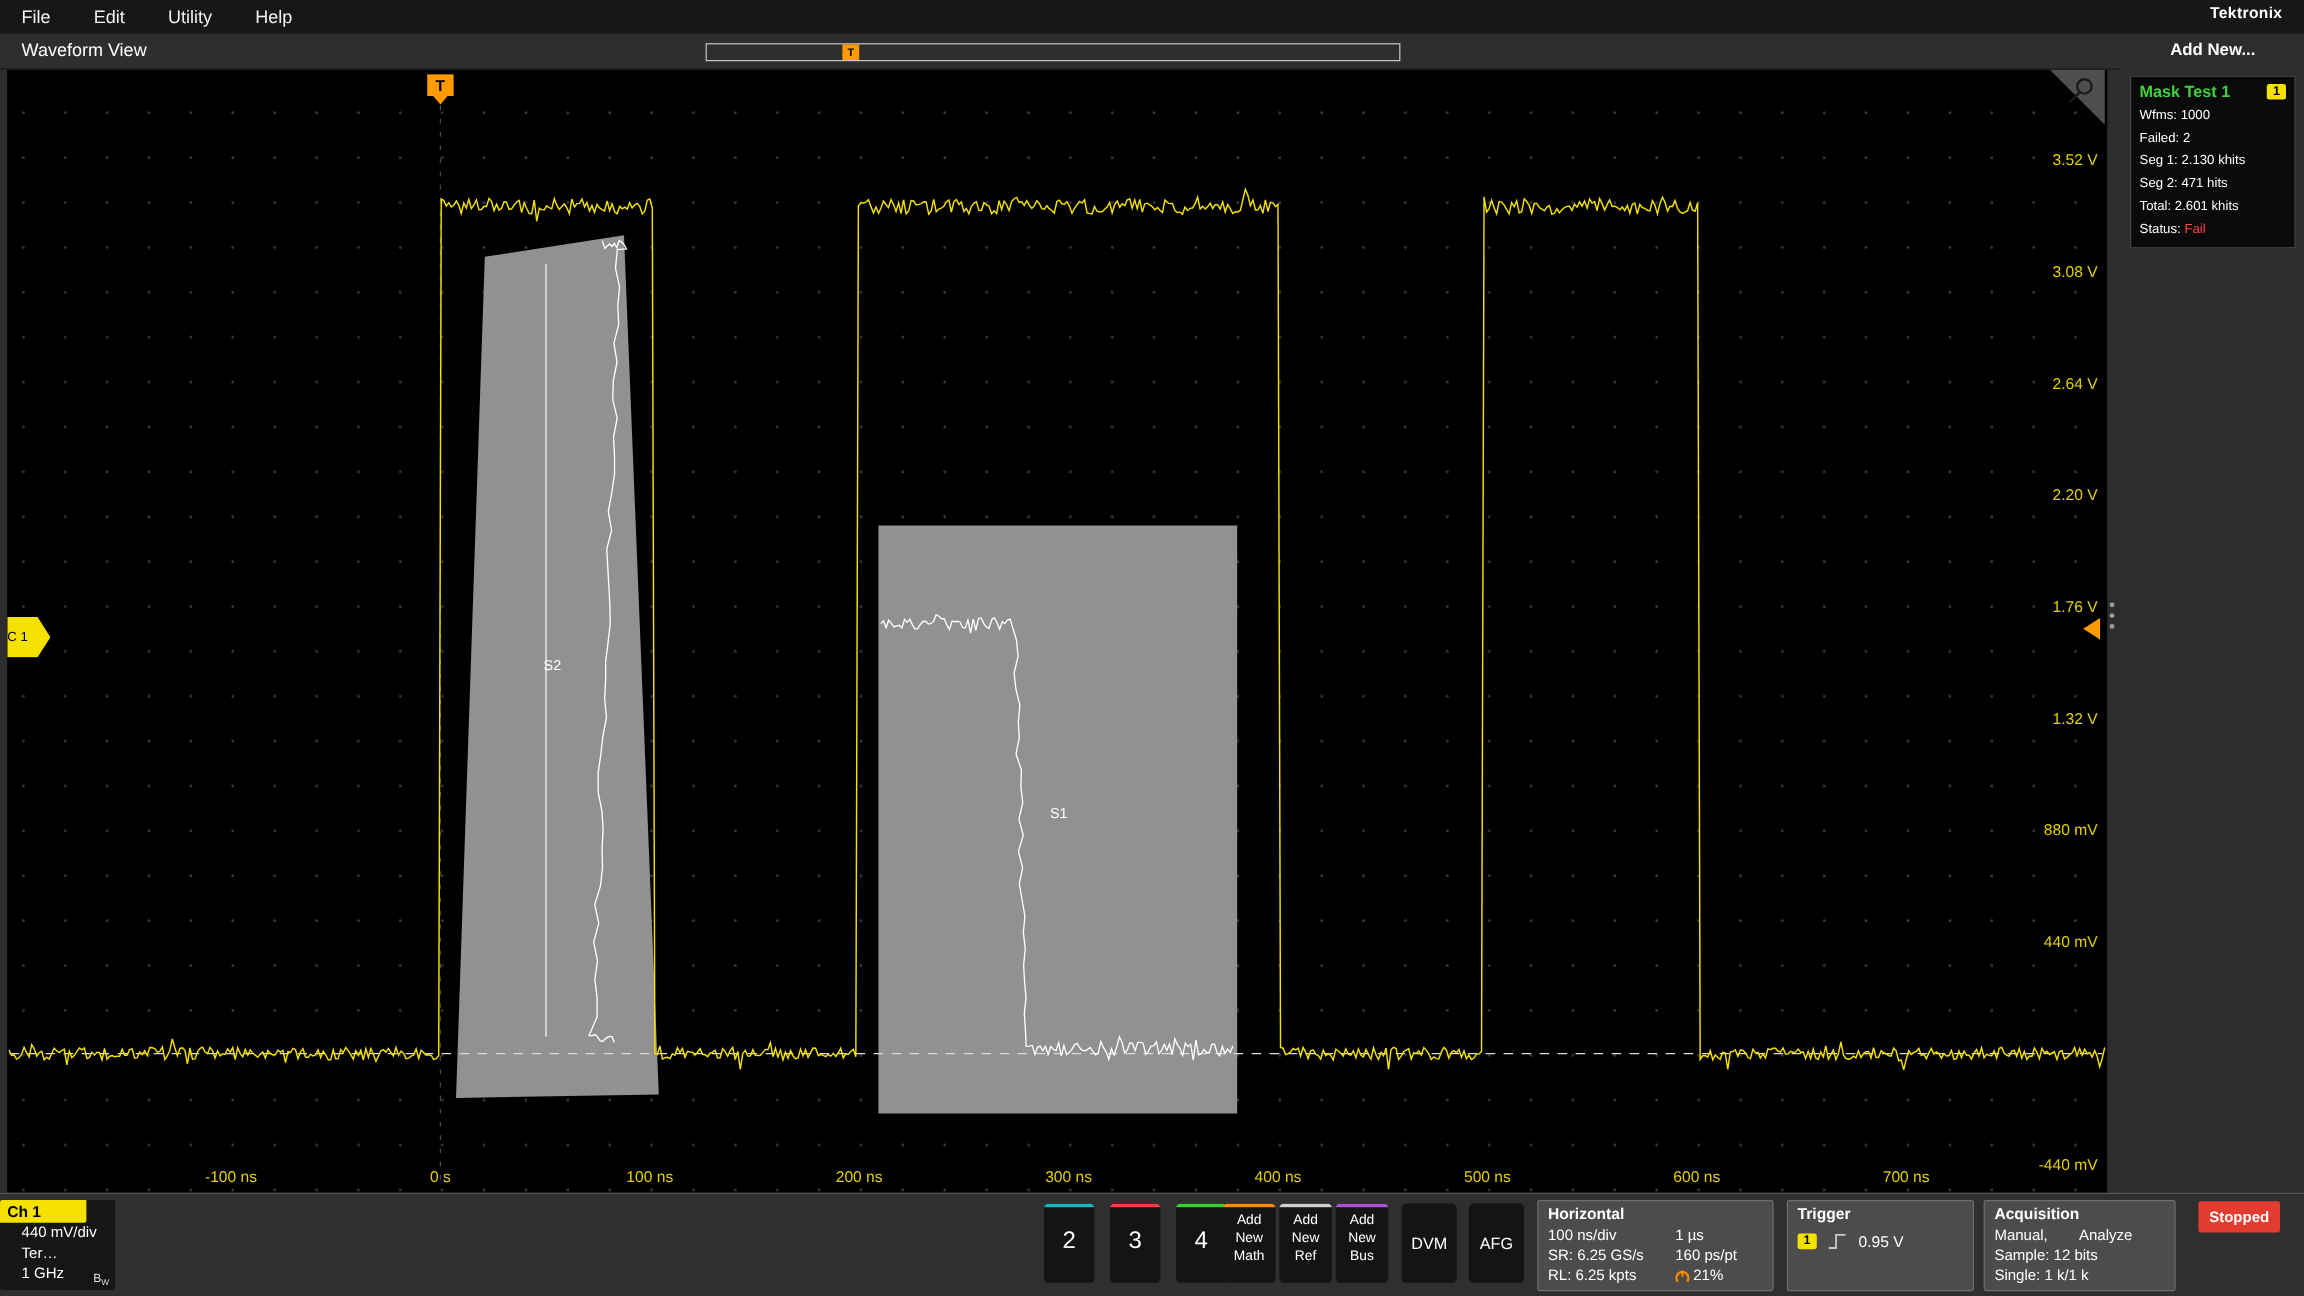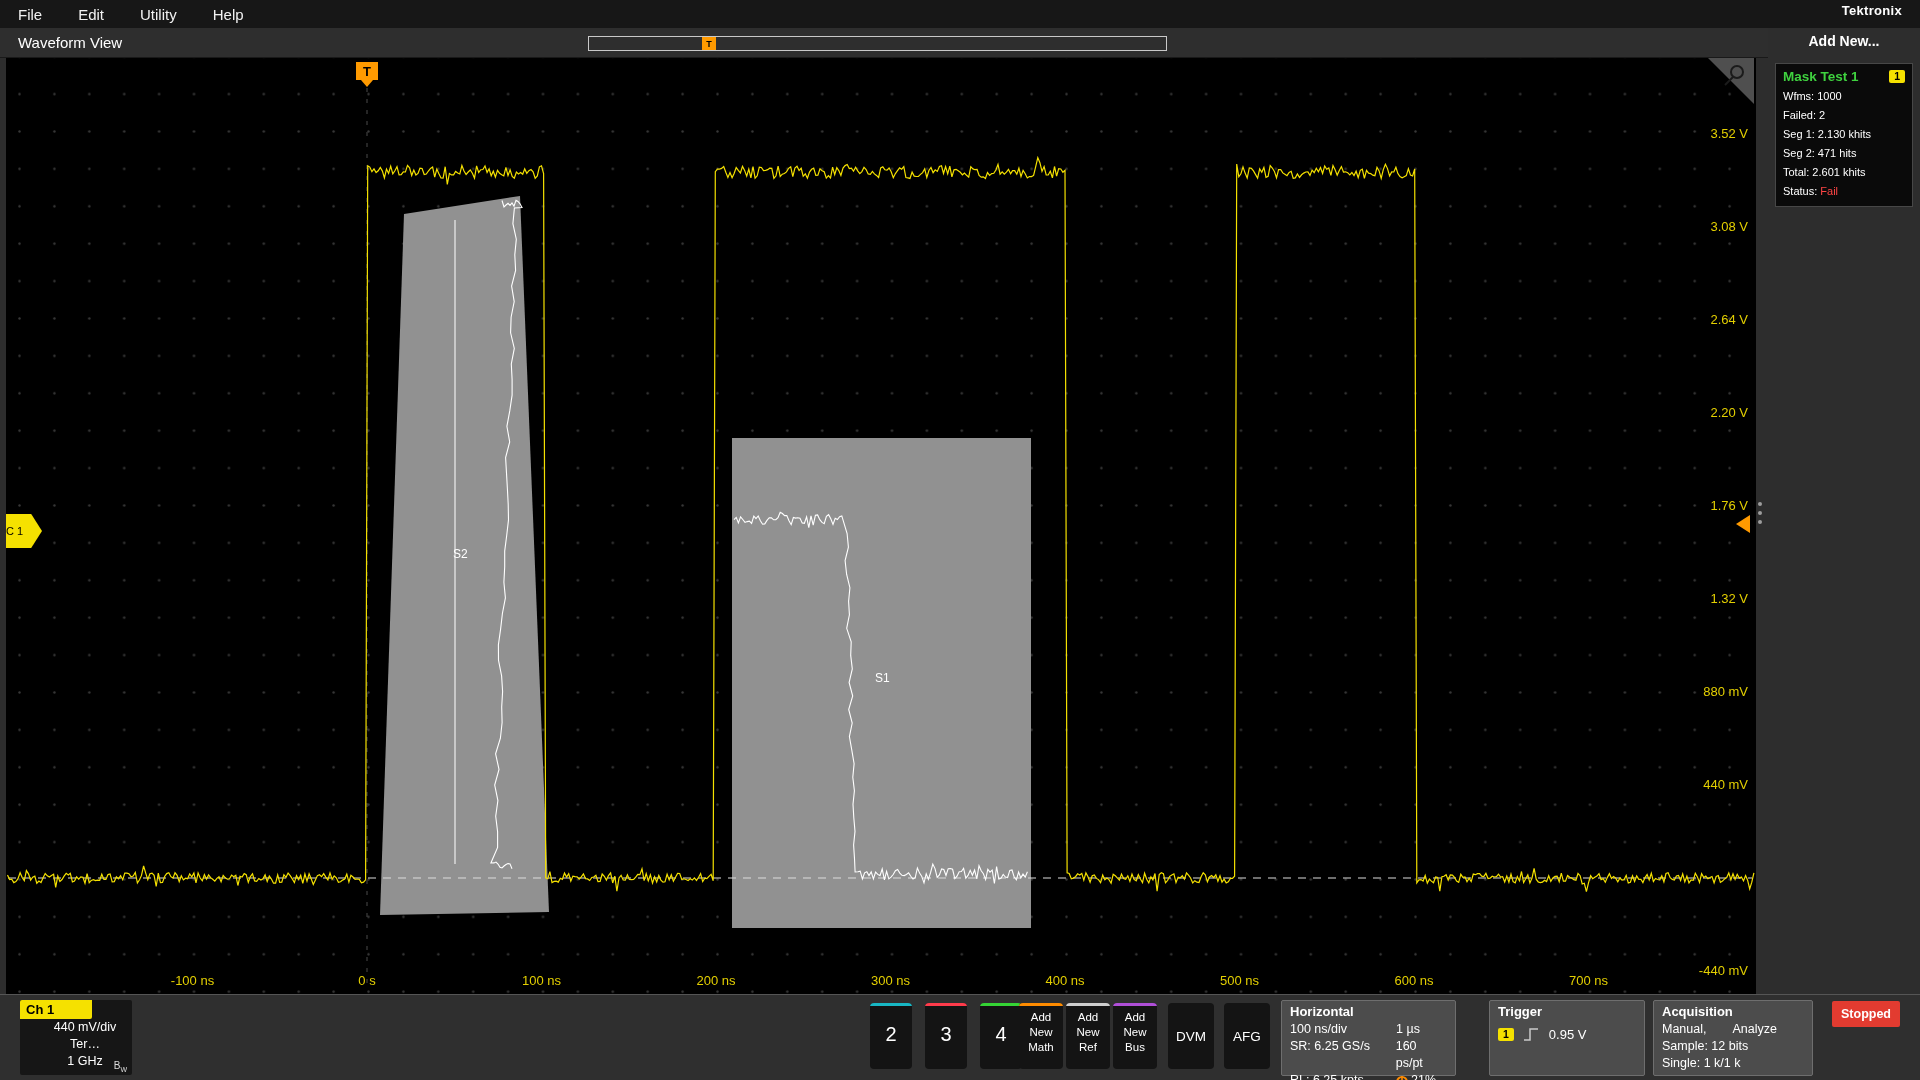--- a/index.html
+++ b/index.html
@@ -36,23 +36,23 @@
   .sbtn.tall{min-height:44px;}
   .mask-panel{margin-top:14px;background:#0a0a0a;border:1px solid #474747;padding:5px 7px;}
   .mask-title-row{display:flex;align-items:center;justify-content:space-between;margin-bottom:3px;}
   .mask-title{font-size:13.5px;font-weight:bold;color:#3fd13f;}
   .badge{background:#f5e100;color:#000;font-size:10.5px;font-weight:bold;border-radius:2px;padding:0 5px;height:13px;line-height:13px;}
   .mask-row{font-size:11px;line-height:19px;color:#fff;}
   .fail{color:#ff4545;}
 
   
   .bottombar{position:absolute;left:0;top:994px;width:1920px;height:86px;background:#2f2f2f;border-top:1px solid #555;z-index:4;}
-  .ch1-block{position:absolute;left:20px;top:5px;width:112px;height:75px;background:#161616;border-radius:2px;}
+  .ch1-block{position:absolute;left:0;top:5px;width:96px;height:75px;background:#161616;border-radius:2px;}
   .ch1-head{width:72px;height:19px;background:#f5e100;color:#000;font-weight:bold;font-size:13px;display:flex;align-items:center;padding-left:6px;border-radius:2px 0 2px 0;}
-  .ch1-row{font-size:12.5px;line-height:17px;padding-left:18px;color:#fff;text-align:center;}
+  .ch1-row{font-size:12.5px;line-height:17px;padding-left:18px;color:#fff;}
   .ch1-bw{position:absolute;right:5px;bottom:2px;font-size:10px;color:#ddd;}
   .ch1-bw sub{font-size:7px;}
   .chbtn{position:absolute;top:8px;width:42px;height:66px;background:#141414;border-radius:4px;overflow:hidden;text-align:center;cursor:default;}
   .chbtn .strip{height:3px;width:100%;}
   .chbtn .num{font-size:20px;color:#fff;margin-top:17px;}
   .addbtn{position:absolute;top:8px;width:44px;height:66px;background:#141414;border-radius:4px;overflow:hidden;text-align:center;font-size:11.5px;line-height:1.3;color:#fff;cursor:default;}
   .addbtn .strip{height:3px;width:100%;margin-bottom:4px;}
   .sqbtn{position:absolute;top:8px;width:46px;height:66px;background:#141414;border-radius:4px;color:#fff;font-size:13.5px;display:flex;align-items:center;justify-content:center;cursor:default;}
   .panel{position:absolute;top:5px;height:76px;background:#4c4c4c;border:1px solid #6e6e6e;border-radius:2px;padding:3px 8px;cursor:default;}
   .panel-title{font-size:13px;font-weight:bold;margin-bottom:2px;color:#fff;}
@@ -189,21 +189,21 @@
   <div class="addbtn" style="left:1113px;">
     <div class="strip" style="background-color: rgb(176, 79, 216);"></div>
     <div>Add</div>
     <div>New</div>
     <div>Bus</div>
   </div>
 
   <div class="sqbtn" style="left:1168px;">DVM</div>
   <div class="sqbtn" style="left:1224px;">AFG</div>
 
-  <div class="panel" style="left:1281px;width:175px;">
+  <div class="panel" style="left:1281px;width:197px;">
     <div class="panel-title">Horizontal</div>
     <div class="hrow">
         <span class="c1">100 ns/div</span>
         <span class="c2">1 µs</span>
       </div>
     <div class="hrow">
         <span class="c1">SR: 6.25 GS/s</span>
         <span class="c2">160 ps/pt</span>
       </div>
     <div class="hrow">

